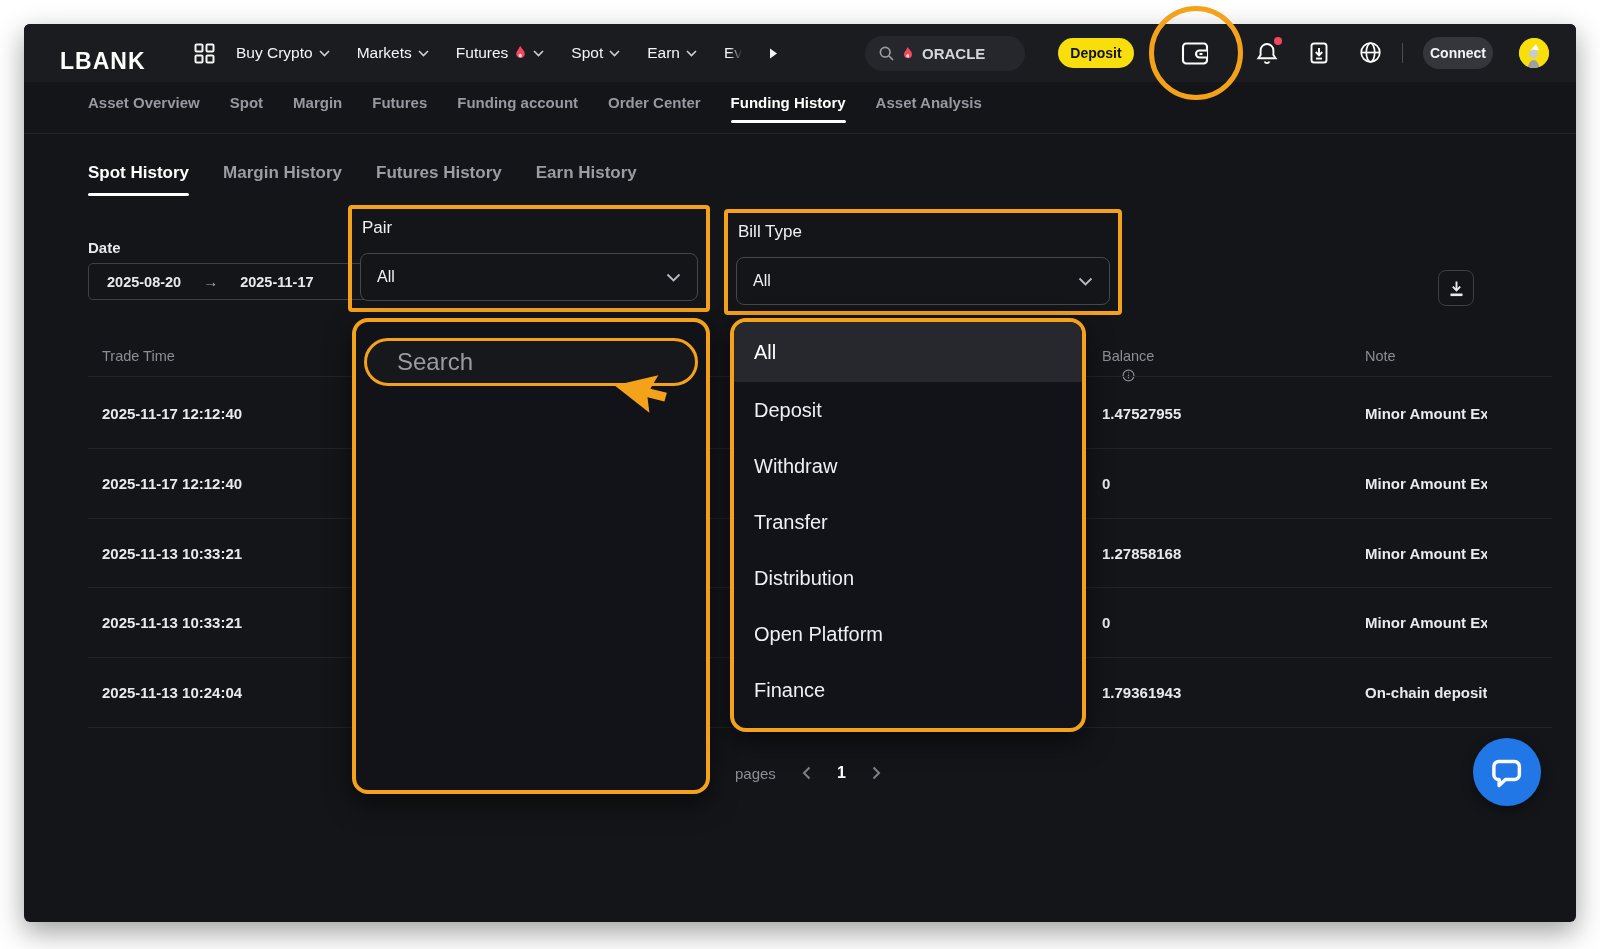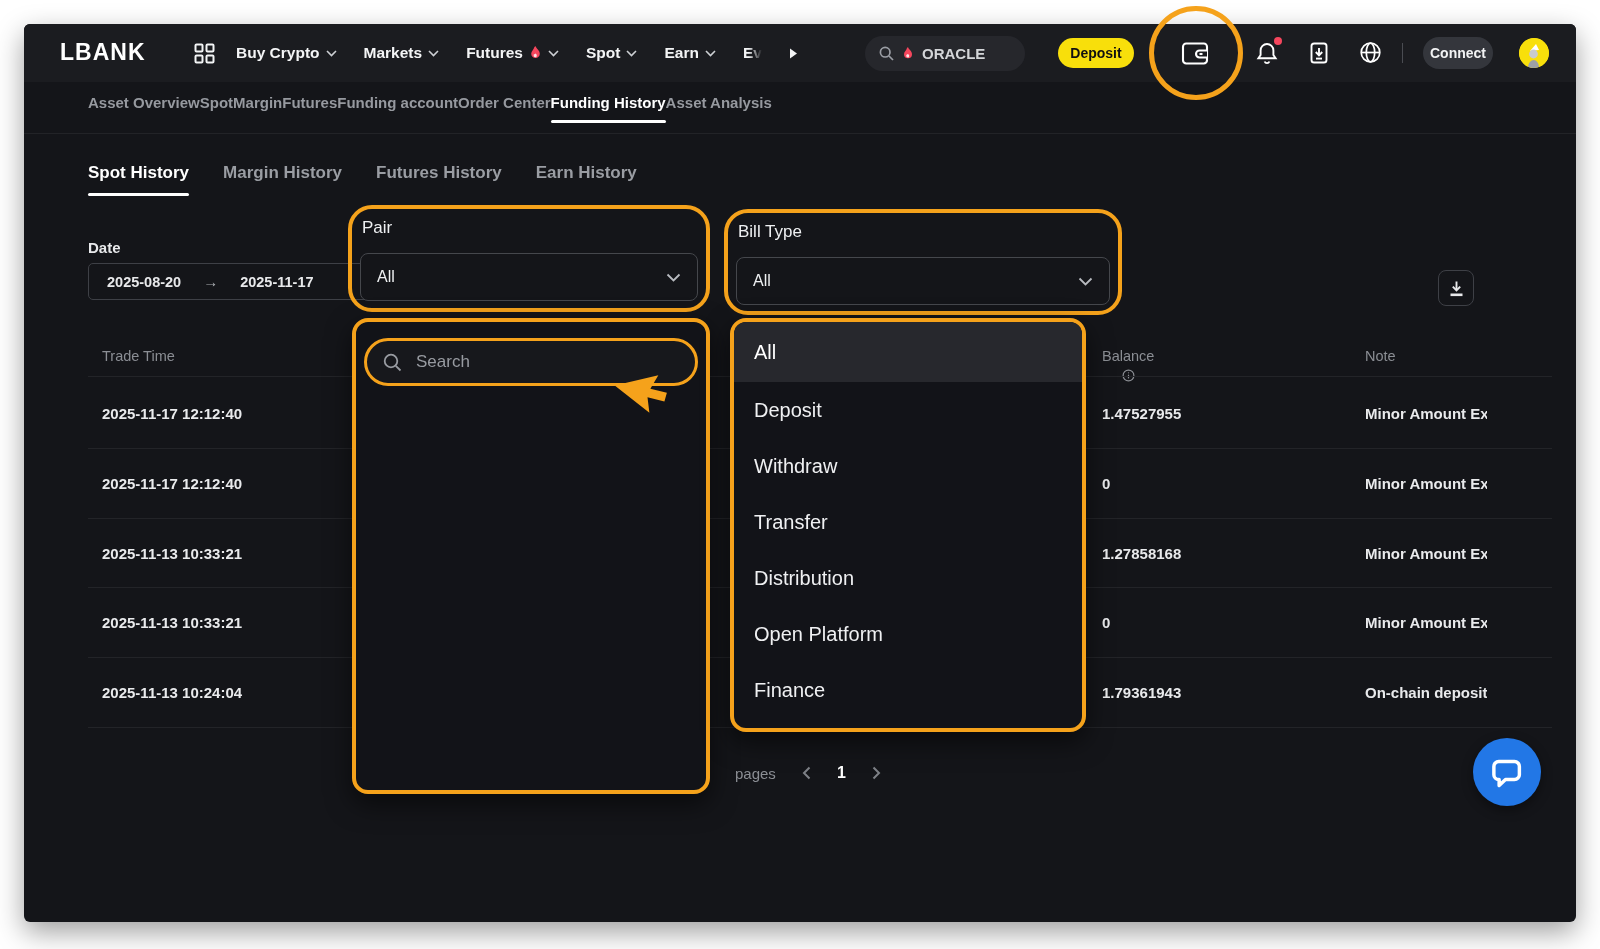--- a/index.html
+++ b/index.html
@@ -2,73 +2,73 @@
 <html><head>
 <meta charset="utf-8">
 <style>
   html,body{margin:0;padding:0;background:#ffffff;}
   .canvas{position:relative;width:1600px;height:949px;background:#ffffff;overflow:hidden;
           font-family:"Liberation Sans","DejaVu Sans",sans-serif;-webkit-font-smoothing:antialiased;}
   .window{position:absolute;left:24px;top:24px;width:1552px;height:898px;background:#141519;
           border-radius:6px;box-shadow:0 10px 28px rgba(0,0,0,.38);}
   
   .topnav{position:absolute;left:0;top:0;width:100%;height:58px;background:#1b1c20;border-radius:6px 6px 0 0;}
-  .logo{position:absolute;left:36px;top:15px;font-size:23px;font-weight:800;color:#fff;letter-spacing:1px;}
+  .logo{position:absolute;left:36px;top:24px;font-size:23px;font-weight:800;color:#fff;letter-spacing:1px;}
   .grid-icon{position:absolute;left:170px;top:19px;}
   .mainnav{position:absolute;left:212px;top:0;height:58px;display:flex;align-items:center;gap:27px;}
-  .nav-item{display:flex;align-items:center;gap:6px;color:#f4f5f6;font-size:15.5px;font-weight:700;cursor:pointer;white-space:nowrap;}
+  .nav-item{display:flex;align-items:center;gap:6px;color:#f4f5f6;font-size:15.5px;font-weight:400;cursor:pointer;white-space:nowrap;}
   .nav-ev span{ -webkit-mask-image:linear-gradient(90deg,#000 30%,transparent 100%);
                 mask-image:linear-gradient(90deg,#000 30%,transparent 100%);}
   .nav-arrow{display:flex;align-items:center;}
   .search-pill{position:absolute;left:841px;top:12px;width:160px;height:35px;border-radius:18px;background:#26272c;
                display:flex;align-items:center;gap:8px;padding:0 14px;box-sizing:border-box;}
   .search-pill .val{color:#d4d6d9;font-size:15px;font-weight:600;}
   .deposit{position:absolute;left:1034px;top:14px;width:76px;height:30px;border-radius:15px;border:none;
            background:#F8DF0B;color:#111;font-size:14px;font-weight:700;font-family:inherit;cursor:pointer;}
   .icon-btn{position:absolute;display:flex;align-items:center;justify-content:center;cursor:pointer;}
   .bell-dot{position:absolute;right:-2px;top:-3px;width:8px;height:8px;border-radius:50%;background:#F5465D;}
   .vdiv{position:absolute;left:1378px;top:19px;width:1px;height:20px;background:#4a4c52;}
   .connect{position:absolute;left:1399px;top:13px;width:70px;height:32px;border-radius:16px;border:none;background:#34363c;
            color:#f2f3f4;font-size:14px;font-weight:700;font-family:inherit;cursor:pointer;}
   .avatar{position:absolute;left:1495px;top:14px;width:30px;height:30px;border-radius:50%;background:#F8DF0B;
           display:flex;align-items:center;justify-content:center;cursor:pointer;overflow:hidden;}
   
-  .accnav{position:absolute;left:64px;top:70px;display:flex;align-items:flex-start;}
+  .accnav{position:absolute;left:64px;top:70px;display:flex;gap:30px;align-items:flex-start;}
   .accnav .item{color:#96999f;font-size:15px;font-weight:600;padding-bottom:12px;cursor:pointer;white-space:nowrap;}
   .accnav .item.active{color:#ffffff;font-weight:700;}
   .accnav .ul{height:3px;background:#fff;border-radius:2px;margin-top:9px;}
   .hr-top{position:absolute;left:0;top:109px;right:0;height:1px;background:#222327;}
   
   .tabs{position:absolute;left:64px;top:139px;display:flex;gap:34px;}
   .tabs .tab{color:#9a9da3;font-size:17px;font-weight:600;cursor:pointer;white-space:nowrap;}
   .tabs .tab.active{color:#fff;font-weight:700;}
   .tabs .ul{height:3px;background:#fff;border-radius:2px;margin-top:10px;}
   
   .date-label{position:absolute;left:64px;top:215px;color:#e8e9eb;font-size:15px;font-weight:600;}
   .date-box{position:absolute;left:64px;top:239px;width:312px;height:37px;border:1px solid #3e4046;border-radius:5px;
             display:flex;align-items:center;box-sizing:border-box;padding:0 18px;cursor:pointer;}
   .date-box .d{color:#e8e9eb;font-size:14.5px;font-weight:600;}
   .date-box .arrow{color:#a9acb1;font-size:15px;margin:0 22px;}
   .export-btn{position:absolute;left:1414px;top:246px;width:36px;height:36px;border:1px solid #3e4046;border-radius:8px;
               display:flex;align-items:center;justify-content:center;cursor:pointer;background:transparent;}
-  .ann-box{position:absolute;border:4px solid #F5A21B;border-radius:24px;box-sizing:border-box;}
+  .ann-box{position:absolute;border:4px solid #F5A21B;border-radius:4px;box-sizing:border-box;}
   .pair-group{left:324px;top:181px;width:362px;height:107px;}
   .bill-group{left:700px;top:185px;width:398px;height:106px;}
   .flt-label{position:absolute;left:10px;top:9px;color:#eef0f2;font-size:17px;font-weight:500;}
   .select{position:absolute;left:8px;right:8px;top:44px;height:48px;border:1px solid #45474c;border-radius:8px;
           display:flex;align-items:center;justify-content:space-between;padding:0 16px;box-sizing:border-box;cursor:pointer;background:#141519;}
   .select .val{color:#eef0f2;font-size:16px;font-weight:500;}
   
   .panel{position:absolute;background:#121318;border:4px solid #F5A21B;border-radius:16px;box-sizing:border-box;
          box-shadow:0 10px 26px rgba(0,0,0,.55);overflow:hidden;z-index:6;}
   .pair-panel{left:328px;top:294px;width:358px;height:476px;}
   .bill-panel{left:706px;top:294px;width:356px;height:414px;}
   .pair-search{margin:16px 8px 0 8px;height:48px;border:3px solid #F5A21B;border-radius:26px;background:#17181c;
                display:flex;align-items:center;gap:12px;padding:0 16px;box-sizing:border-box;}
-  .pair-search input{flex:1;background:transparent;border:none;outline:none;color:#f97316;font-size:17px;
+  .pair-search input{flex:1;background:transparent;border:none;outline:none;color:#f97316;font-size:24px;
                      font-family:inherit;}
   .pair-search input::placeholder{color:#989ba1;}
   .opt-list{margin-top:16px;}
   .opt{height:54.6px;display:flex;align-items:center;padding-left:20px;color:#f1f2f4;font-size:19.5px;font-weight:500;cursor:pointer;}
   .bill-opt{height:56px;display:flex;align-items:center;padding-left:20px;color:#eff0f2;font-size:20px;font-weight:500;cursor:pointer;}
   .bill-opt.selected{height:60px;background:#27282d;color:#ffffff;}
   
   .th{position:absolute;color:#8b8e94;font-size:14.5px;font-weight:500;display:flex;align-items:center;gap:5px;}
   .cell{position:absolute;color:#e9eaec;font-size:15px;font-weight:600;white-space:nowrap;}
   .note-cell{width:122px;overflow:hidden;}

